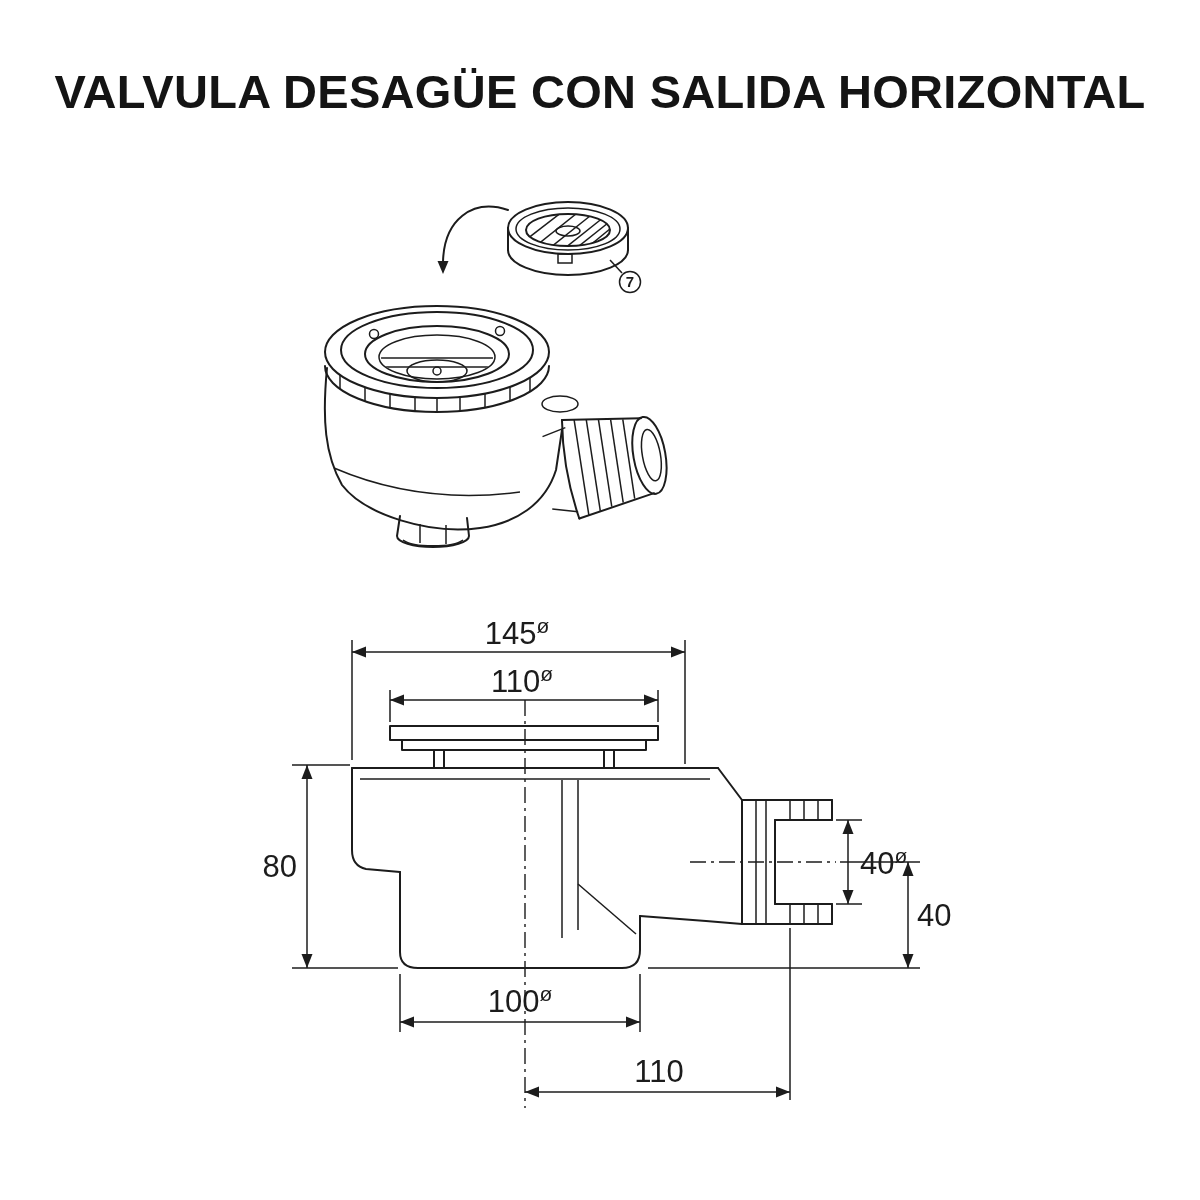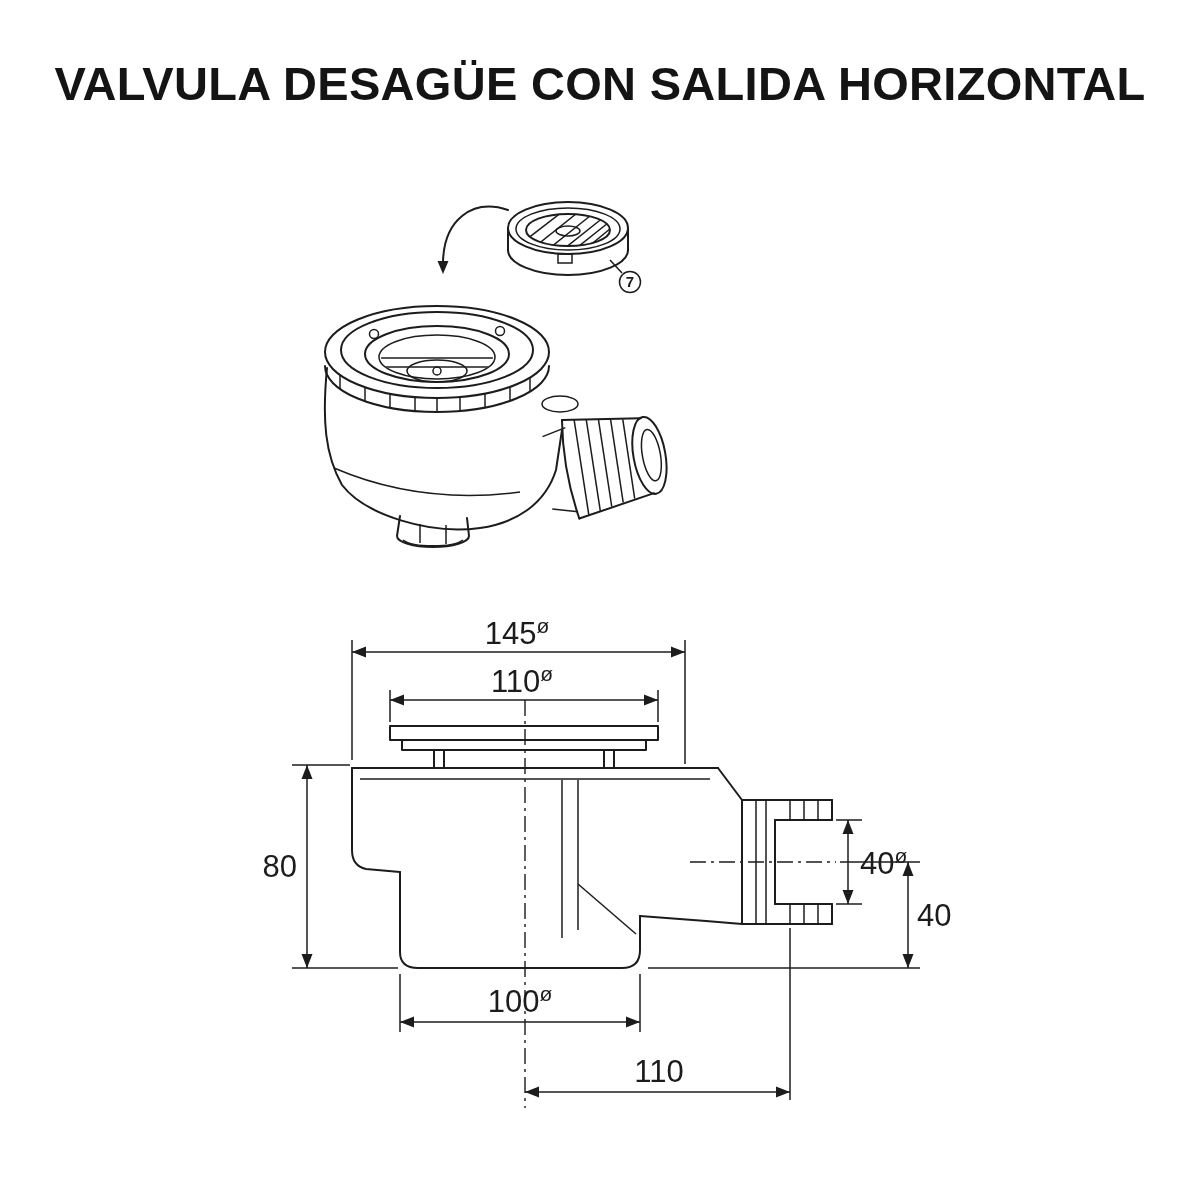--- a/index.html
+++ b/index.html
@@ -1,18 +1,18 @@
 <!DOCTYPE html>
 <html><head>
 <meta charset="utf-8">
 <style>
   html,body{margin:0;padding:0;background:#ffffff;}
   body{position:relative;width:1200px;height:1200px;font-family:"Liberation Sans",sans-serif;}
   h1.title{
-    position:absolute;top:56px;left:0;width:1200px;margin:0;
+    position:absolute;top:64px;left:0;width:1200px;margin:0;
     text-align:center;font-size:47px;font-weight:800;letter-spacing:0.3px;
     color:#141414;font-family:"Liberation Sans",sans-serif;
   }
   svg.drawing{position:absolute;top:0;left:0;}
   svg .ln{fill:none;stroke:#1c1c1c;stroke-width:2;stroke-linecap:round;stroke-linejoin:round;}
   svg .thin{fill:none;stroke:#1c1c1c;stroke-width:1.5;stroke-linecap:butt;}
   svg .cl{fill:none;stroke:#1c1c1c;stroke-width:1.4;stroke-dasharray:16 5 3 5;}
   svg .ah{fill:#1c1c1c;stroke:none;}
   svg text{fill:#1c1c1c;stroke:none;font-family:"Liberation Sans",sans-serif;}
   svg .dimtxt{font-size:31px;}

